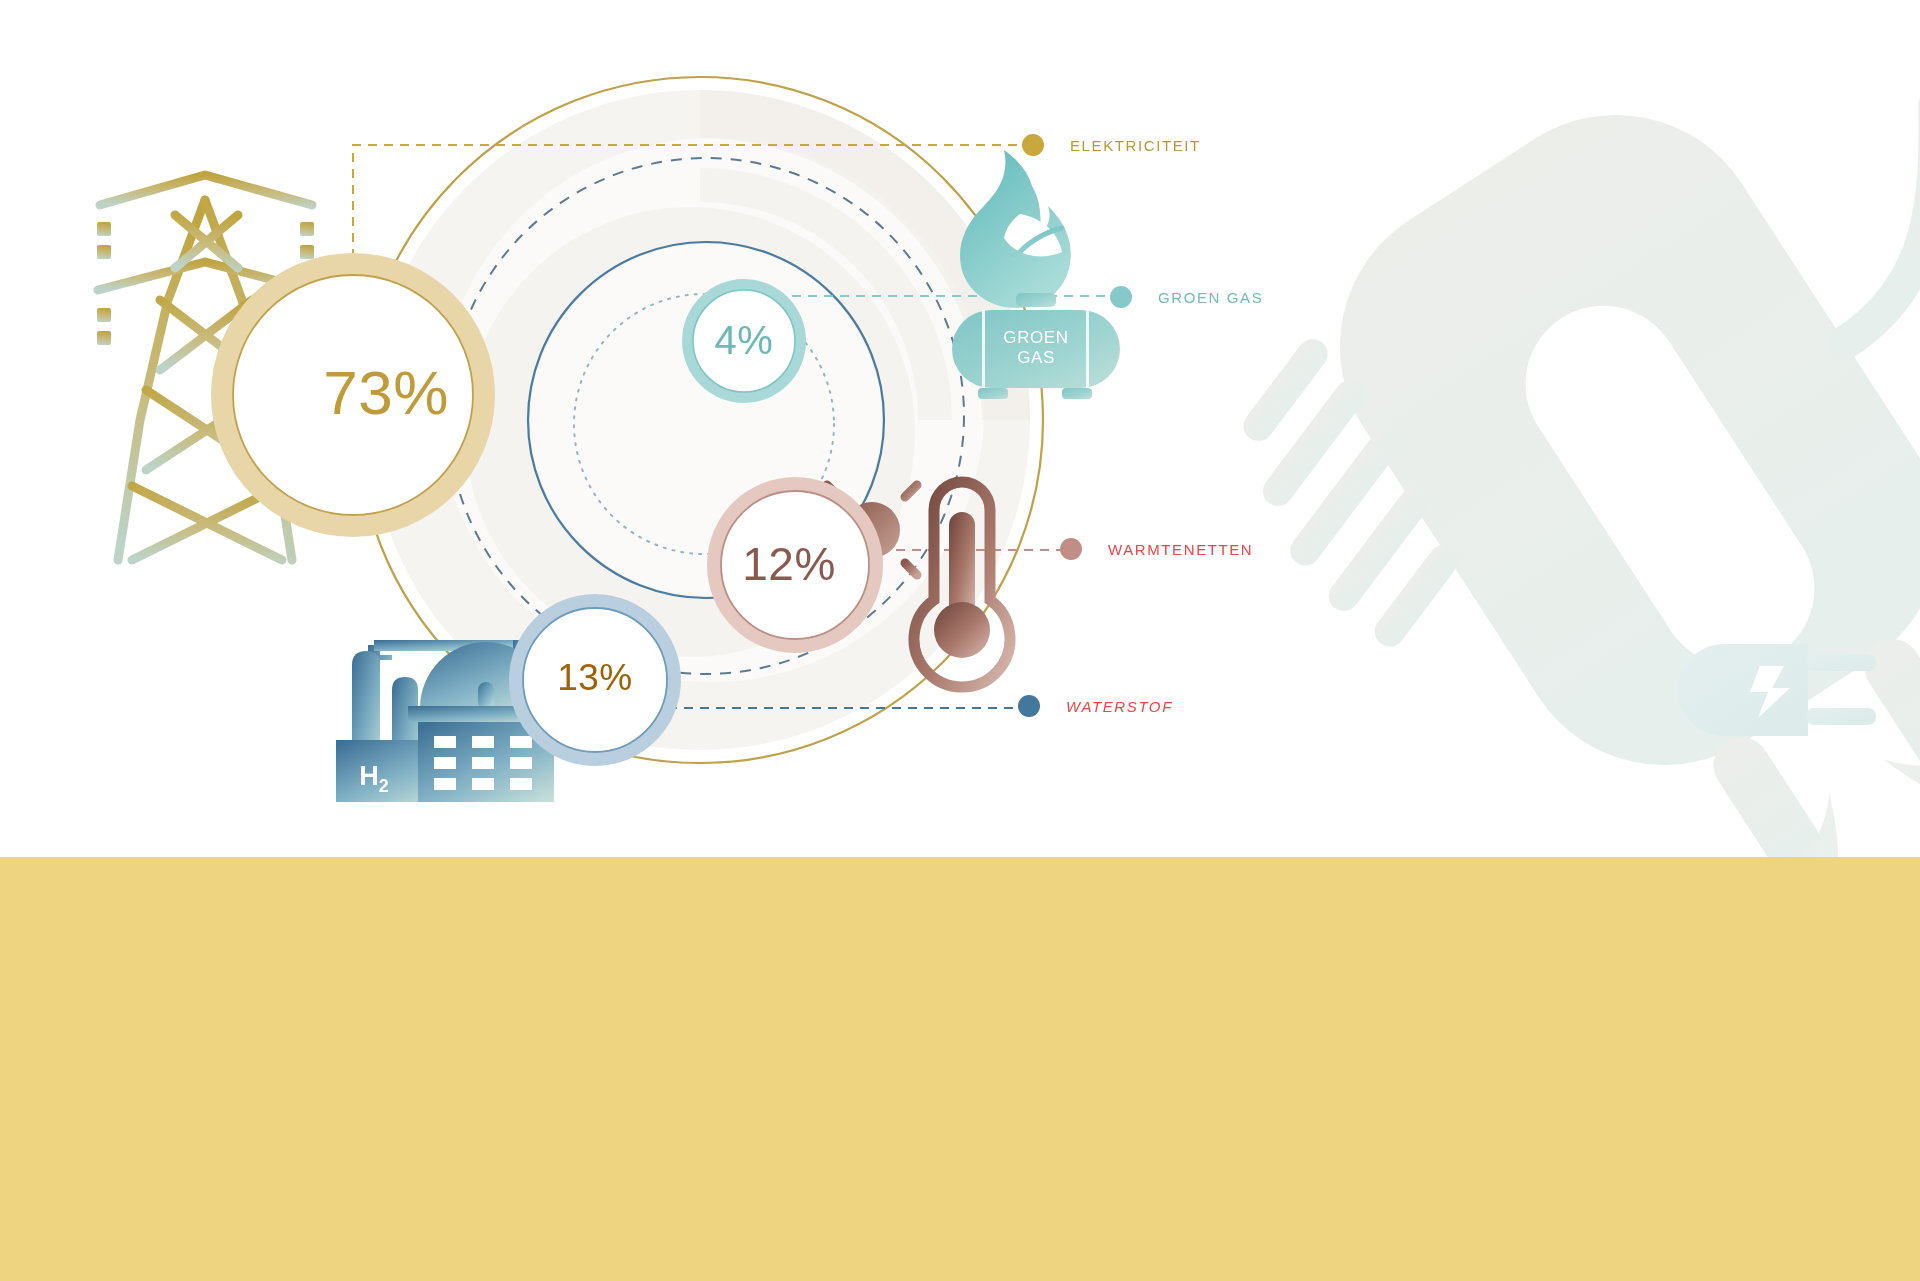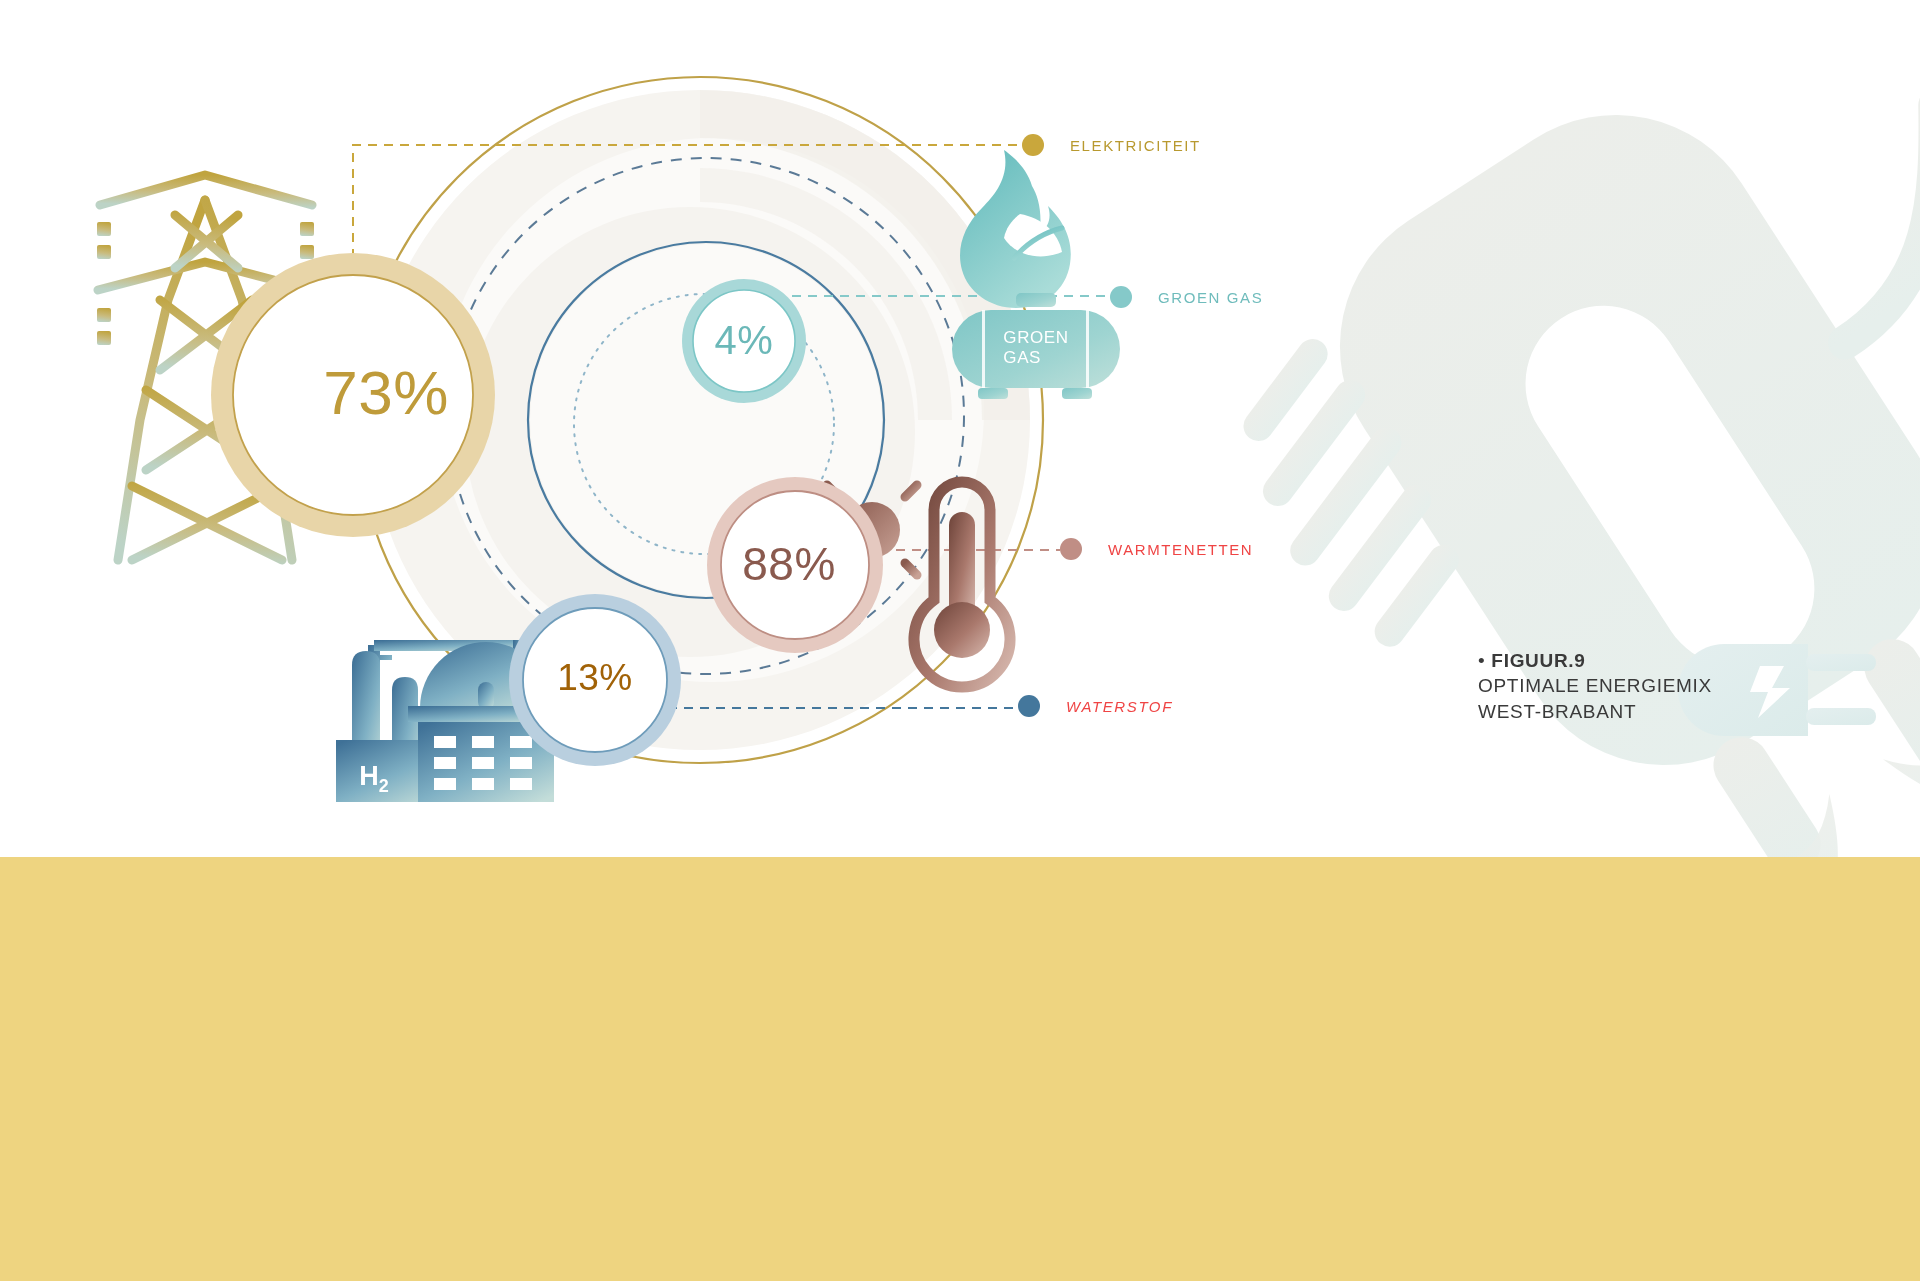--- a/index.html
+++ b/index.html
@@ -106,20 +106,21 @@
   #caption-line-1, #caption-line-2 { font-weight: 400; }
 
   
   .tank-text {
     position: absolute;
     transform: translate(-50%, -50%);
     color: #ffffff;
     font-size: 17px;
     font-weight: 400;
     letter-spacing: 0.6px;
+    text-align: center;
     line-height: 1.18;
     pointer-events: none;
   }
   
   #h2-icon-text {
     position: absolute;
     transform: translate(-50%, -50%);
     color: #ffffff;
     font-size: 27px;
     font-weight: 700;
@@ -368,21 +369,21 @@
     </g>
 
     <g>
       <circle cx="744" cy="341" r="62" fill="#a8d8d8"></circle>
       <circle cx="744" cy="341" r="51" fill="#ffffff" stroke="#7cc6c6" stroke-width="1.6"></circle>
     </g>
   </svg>
 
   <div class="bubble-label" id="label-elektriciteit" style="left:353px; top:392px;">73%</div>
   <div class="bubble-label" id="label-waterstof" style="left:595px; top:678px;">13%</div>
-  <div class="bubble-label" id="label-warmtenetten" style="left:789px; top:564px;">88%</div>
+  <div class="bubble-label" id="label-warmtenetten" style="left:789px; top:564px;">12%</div>
   <div class="bubble-label" id="label-groengas" style="left:744px; top:340px;">4%</div>
 
   <div class="tank-text" style="left:1036px; top:348px;">
     <div>GROEN</div>
     <div>GAS</div>
   </div>
 
   <div id="h2-icon-text" style="left:374px; top:779px;">
     <span>H</span><sub>2</sub>
   </div>
@@ -400,24 +401,16 @@
   <div class="legend-item" id="legend-warmtenetten">
     <span class="legend-dot"></span>
     <span class="legend-text">WARMTENETTEN</span>
   </div>
 
   <div class="legend-item" id="legend-waterstof">
     <span class="legend-dot"></span>
     <span class="legend-text">WATERSTOF</span>
   </div>
 
-  <div id="figure-caption">
-    <div>
-      <span>•</span>
-      <span id="caption-figure-number">FIGUUR.9</span>
-    </div>
-    <div id="caption-line-1">OPTIMALE ENERGIEMIX</div>
-    <div id="caption-line-2">WEST-BRABANT</div>
-  </div>
 
 </div>
 
 <div id="bottom-band"></div>
 
 </body></html>

